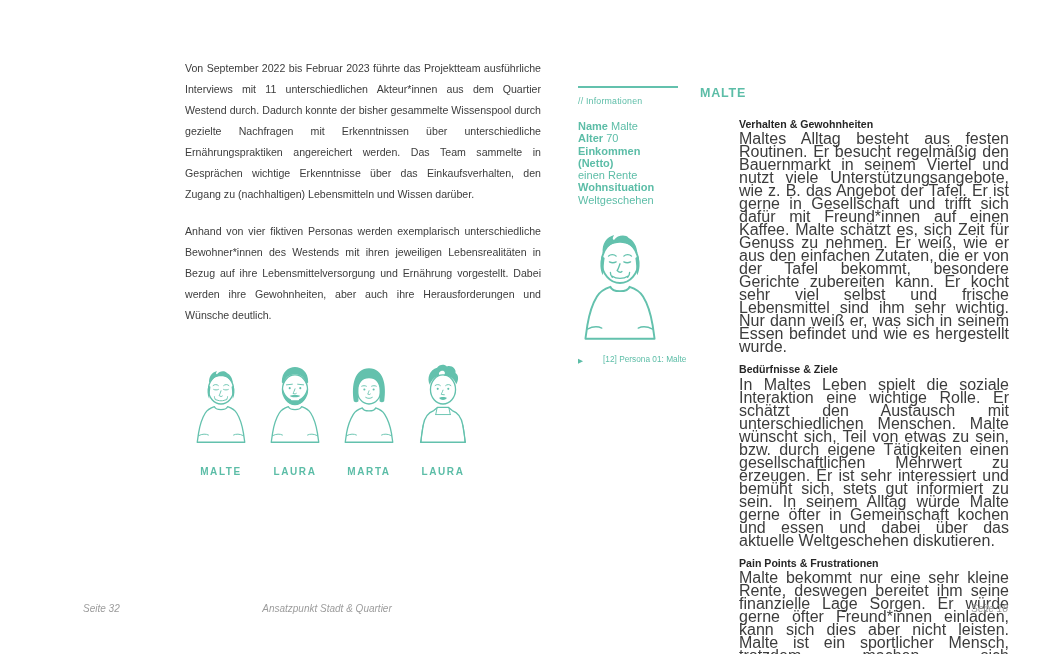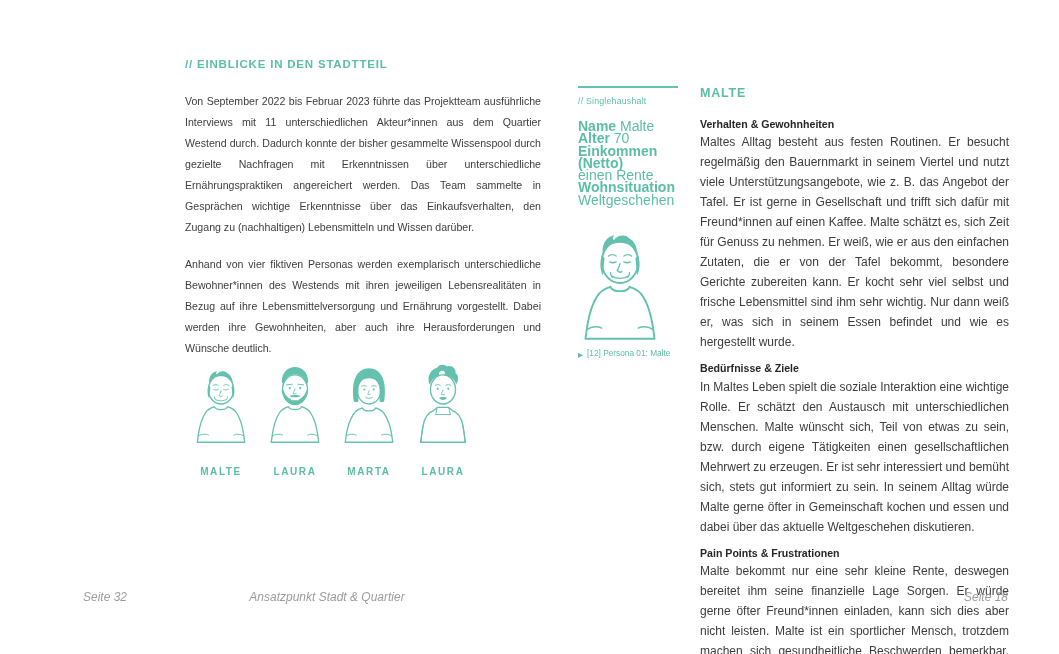--- a/index.html
+++ b/index.html
@@ -38,61 +38,60 @@
   .persona-label{
     margin-top:8px;font-size:10px;font-weight:bold;
     color:var(--accent-text);letter-spacing:1.6px;
   }
   
   .sidebar{position:absolute;left:578px;top:86px;width:100px;}
   .sidebar-rule{border-top:2px solid var(--accent);width:100px;}
   .sidebar-heading{
     margin-top:8px;font-size:8.8px;color:var(--accent-text);letter-spacing:0.2px;
   }
-  .sidebar-fields{margin-top:14px;font-size:14px;line-height:12.3px;color:var(--accent-text);}
+  .sidebar-fields{margin-top:14px;font-size:11px;line-height:12.3px;color:var(--accent-text);}
   .sidebar-fields b{font-weight:bold;}
   .sidebar-figure{margin-top:12px;margin-left:-6px;width:96px;}
   .sidebar-figure svg{width:96px;height:130px;display:block;}
   .sidebar-caption{
-    font-size:8.3px;color:var(--accent-text);
-    display:flex;align-items:flex-end;gap:4px;white-space:nowrap;
+    margin-top:6px;font-size:8.3px;color:var(--accent-text);
+    display:flex;align-items:flex-end;gap:20px;white-space:nowrap;
   }
   .caption-marker{font-size:6.5px;line-height:1;}
   
   .article{position:absolute;left:700px;top:86px;width:309px;}
   .article-title{
     font-size:12.5px;font-weight:bold;color:var(--accent-text);
     letter-spacing:0.8px;margin-bottom:17px;
   }
-  .section{margin-bottom:9px;}
+  .section{margin-bottom:9px;margin-left:39px;}
   .section h3{
     font-size:10.6px;font-weight:bold;color:var(--heading);
     line-height:15.3px;
   }
   .section p{
-    font-size:12px;line-height:20px;text-align:justify;color:var(--body);
+    font-size:16px;line-height:13px;text-align:justify;color:var(--body);
   }
   
   .footer-left,.footer-center,.footer-right{
-    position:absolute;top:590px;font-size:12px;font-style:italic;color:var(--footer);
+    position:absolute;top:603px;font-size:10px;font-style:italic;color:var(--footer);
   }
   .footer-left{left:83px;}
   .footer-center{left:227px;width:200px;text-align:center;}
   .footer-right{right:51px;}
   .ln-thin{fill:none;stroke:var(--accent);stroke-width:1.4;stroke-linecap:round;stroke-linejoin:round;}
   .fl{fill:var(--accent);stroke:none;}
   .skin{fill:#ffffff;stroke:var(--accent);stroke-width:2;stroke-linecap:round;stroke-linejoin:round;}
 </style>
 </head>
 <body>
 
 <div class="spread">
 
   <div class="left-col">
-    <div class="page-heading">// EINBLICKE IN DEN STADTTEIL</div>
     <p class="body-par">Von September 2022 bis Februar 2023 führte das Projektteam ausführliche Interviews mit 11 unterschiedlichen Akteur*innen aus dem Quartier Westend durch. Dadurch konnte der bisher gesammelte Wissenspool durch gezielte Nachfragen mit Erkenntnissen über unterschiedliche Ernährungspraktiken angereichert werden. Das Team sammelte in Gesprächen wichtige Erkenntnisse über das Einkaufsverhalten, den Zugang zu (nachhaltigen) Lebensmitteln und Wissen darüber.</p>
     <p class="body-par">Anhand von vier fiktiven Personas werden exemplarisch unterschiedliche Bewohner*innen des Westends mit ihren jeweiligen Lebensrealitäten in Bezug auf ihre Lebensmittelversorgung und Ernährung vorgestellt. Dabei werden ihre Gewohnheiten, aber auch ihre Herausforderungen und Wünsche deutlich.</p>
   </div>
 
   <div class="personas-row">
 
     <div class="persona">
       <svg viewBox="0 0 100 128">
         <path class="skin" d="M40,68 C34,70 29,73 26,78 C21,86 18,96 16,108 L14,122 L86,122 L84,108 C82,96 79,86 74,78 C71,73 66,70 60,68 C58,74 42,74 40,68 Z"></path>
         <path class="ln-thin" d="M16,112 C22,109 27,109 31,111 M84,112 C78,109 73,109 69,111"></path>
@@ -153,21 +152,21 @@
         <path class="ln-thin" d="M50,43 C49,46 48,48 47,49 C49,50 51,50 52,50"></path>
         <path class="fl" d="M44,55 C47,53 53,53 56,55 C53,59 47,59 44,55 Z"></path>
       </svg>
       <div class="persona-label">LAURA</div>
     </div>
 
   </div>
 
   <aside class="sidebar">
     <div class="sidebar-rule"></div>
-    <div class="sidebar-heading">// Singlehaushalt</div>
+    <div class="sidebar-heading">// Informationen</div>
     <div class="sidebar-fields">
       <div><b>Name</b> <span>Malte</span></div>
       <div><b>Alter</b> <span>70</span></div>
       <div><b>Einkommen (Netto)</b></div>
       <div>einen Rente</div>
       <div><b>Wohnsituation</b></div>
       <div>Weltgeschehen</div>
     </div>
     <div class="sidebar-figure">
       <svg viewBox="0 0 100 128">

